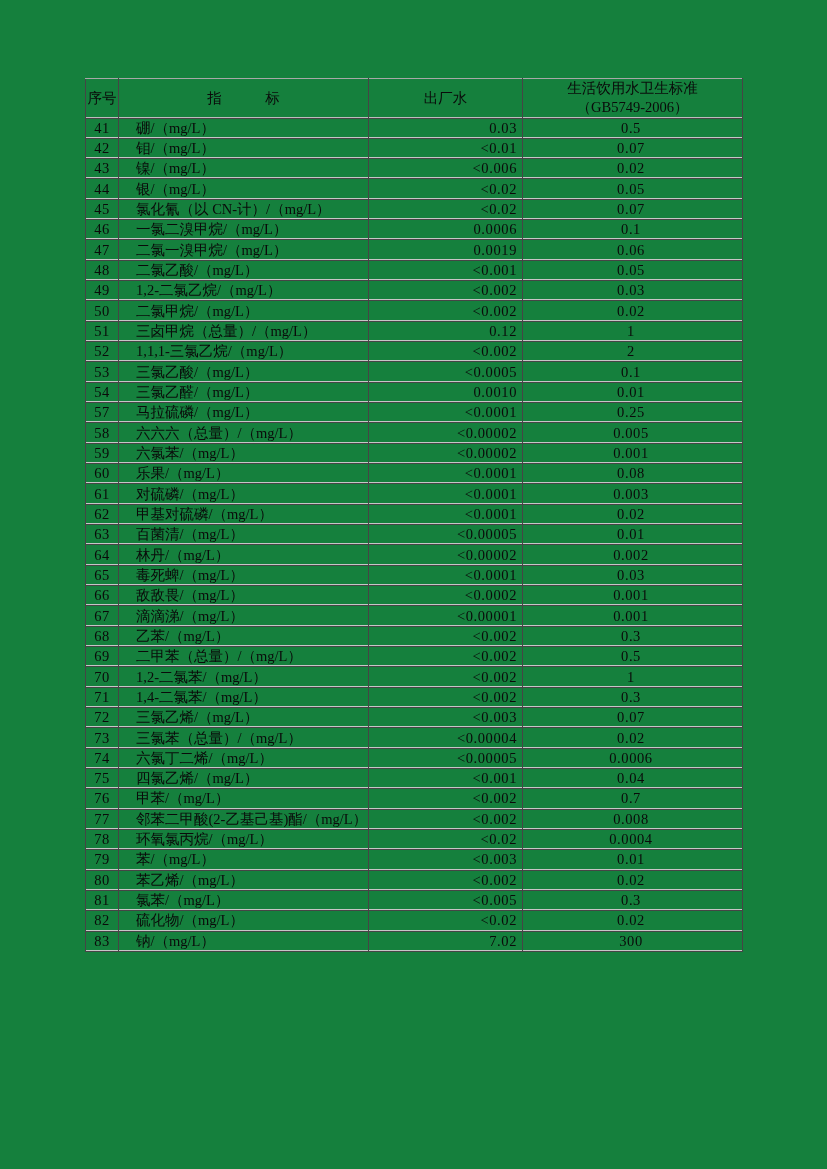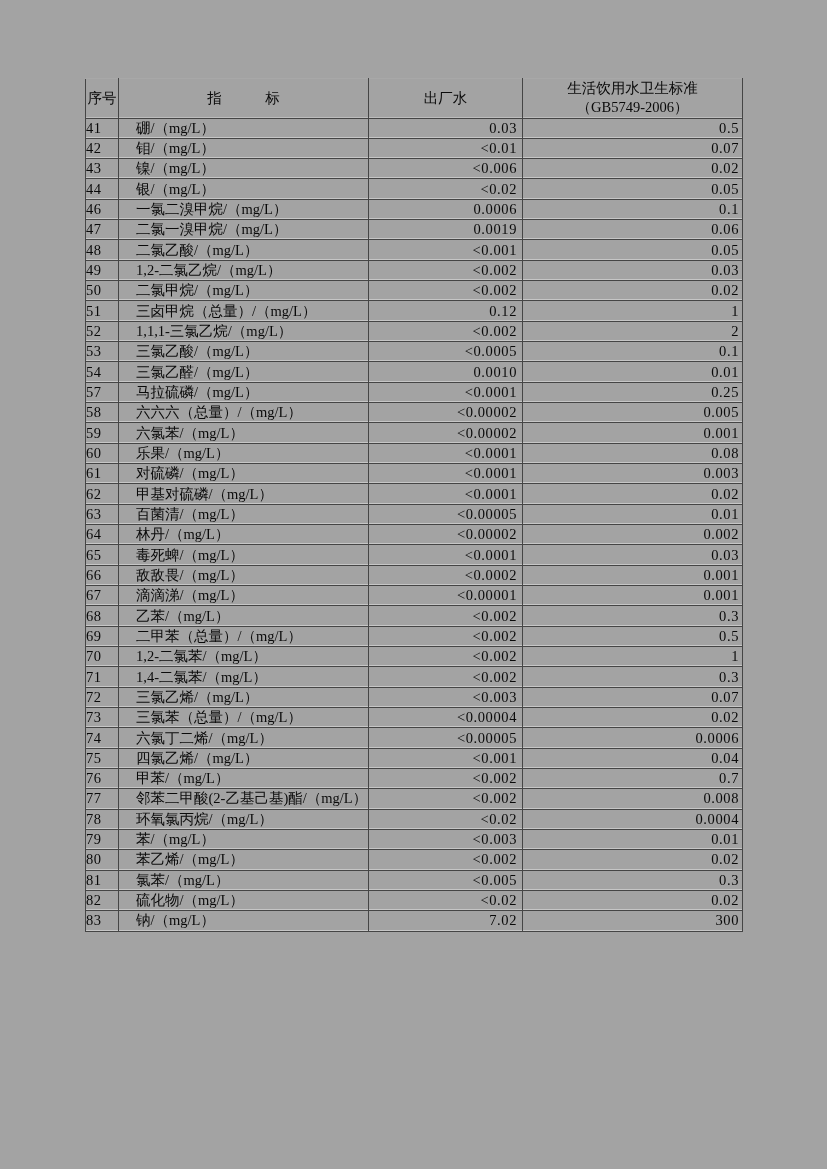--- a/index.html
+++ b/index.html
@@ -4,21 +4,21 @@
 <style>
   html, body {
     margin: 0;
     padding: 0;
     background: #ffffff;
   }
   .page {
     position: relative;
     width: 827px;
     height: 1169px;
-    background: #a3a3a3;
+    background: #15803d;
     font-family: "Liberation Serif", "DejaVu Serif", serif;
     color: #000000;
     overflow: hidden;
   }
   table.report-table {
     position: absolute;
     left: 85px;
     top: 78px;
     border-collapse: collapse;
     table-layout: fixed;
@@ -44,24 +44,24 @@
     vertical-align: middle;
     border-top: 1px solid #a8a8a8;
     box-shadow: inset 0 -1px 0 #bdbdbd;
   }
   .report-table thead th .hline { line-height: 19px; }
   .report-table tbody td {
     height: 19.33px;
     vertical-align: middle;
     box-shadow: inset 0 -1px 0 #c6c6c6;
   }
-  td.col-no  { text-align: left; }
+  td.col-no  { text-align: center; }
   td.col-ind { text-align: left;  padding-left: 17px; }
   td.col-fac { text-align: right; padding-right: 5px; }
-  td.col-std { text-align: right; padding-right: 3px; }
+  td.col-std { text-align: center; padding-right: 3px; }
   .num { letter-spacing: 0.6px; }
 </style>
 </head>
 <body>
 
 <div class="page">
   <table class="report-table">
     <colgroup>
       <col class="c-no">
       <col class="c-ind">
@@ -98,20 +98,26 @@
       <td class="col-fac num">&lt;0.006</td>
       <td class="col-std num">0.02</td>
     </tr>
         <tr>
       <td class="col-no num">44</td>
       <td class="col-ind">银/（mg/L）</td>
       <td class="col-fac num">&lt;0.02</td>
       <td class="col-std num">0.05</td>
     </tr>
         <tr>
+      <td class="col-no num">45</td>
+      <td class="col-ind">氯化氰（以 CN-计）/（mg/L）</td>
+      <td class="col-fac num">&lt;0.02</td>
+      <td class="col-std num">0.07</td>
+    </tr>
+        <tr>
       <td class="col-no num">46</td>
       <td class="col-ind">一氯二溴甲烷/（mg/L）</td>
       <td class="col-fac num">0.0006</td>
       <td class="col-std num">0.1</td>
     </tr>
         <tr>
       <td class="col-no num">47</td>
       <td class="col-ind">二氯一溴甲烷/（mg/L）</td>
       <td class="col-fac num">0.0019</td>
       <td class="col-std num">0.06</td>

